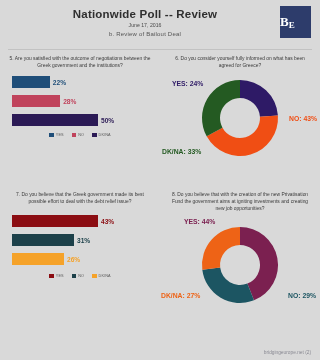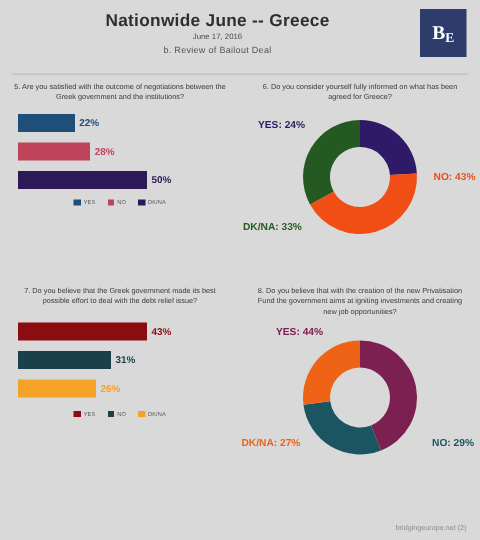--- a/index.html
+++ b/index.html
@@ -21,21 +21,21 @@
   .subdate {
     position: absolute; left: 0; top: 22px; width: 290px;
     text-align: center; font-size: 5.2px; color: #4a4a4a;
   }
   .subsec {
     position: absolute; left: 0; top: 31px; width: 290px;
     text-align: center; font-size: 6px; color: #555; letter-spacing: .2px;
   }
   .logo {
     position: absolute; right: 9px; top: 6px; width: 31px; height: 32px;
-    background: #2d3c6b; display: flex; align-items: center; justify-content: center;
+    background: #2d3c6b; display: flex; align-items: center; justify-content: flex-start;
   }
   .logo-text { color: #fff; font-family: "Liberation Serif", serif; font-size: 13px; font-weight: bold; }
   .logo-text sub { font-size: 9px; vertical-align: -2px; }
 
   .hrule { position: absolute; left: 8px; top: 49px; width: 304px; height: 1px; background: #c2c2c2; }
 
   
   .quad { position: absolute; }
   .q5 { left: 0;   top: 52px;  width: 160px; height: 120px; }
   .q6 { left: 160px; top: 52px; width: 160px; height: 120px; }
@@ -66,21 +66,21 @@
     position: absolute; right: 9px; bottom: 5px;
     font-size: 4.8px; color: #8a8a93;
   }
 </style>
 </head>
 <body>
 
 <div class="page">
 
   <div class="header">
-    <div class="title">Nationwide June -- Greece</div>
+    <div class="title">Nationwide Poll -- Review</div>
     <div class="subdate">June 17, 2016</div>
     <div class="subsec">b. Review of Bailout Deal</div>
     <div class="logo">
       <span class="logo-text"><span>B</span><sub>E</sub></span>
     </div>
   </div>
   <div class="hrule"></div>
 
   <div class="quad q5">
     <div class="qtext">5. Are you satisfied with the outcome of negotiations between the Greek government and the institutions?</div>

